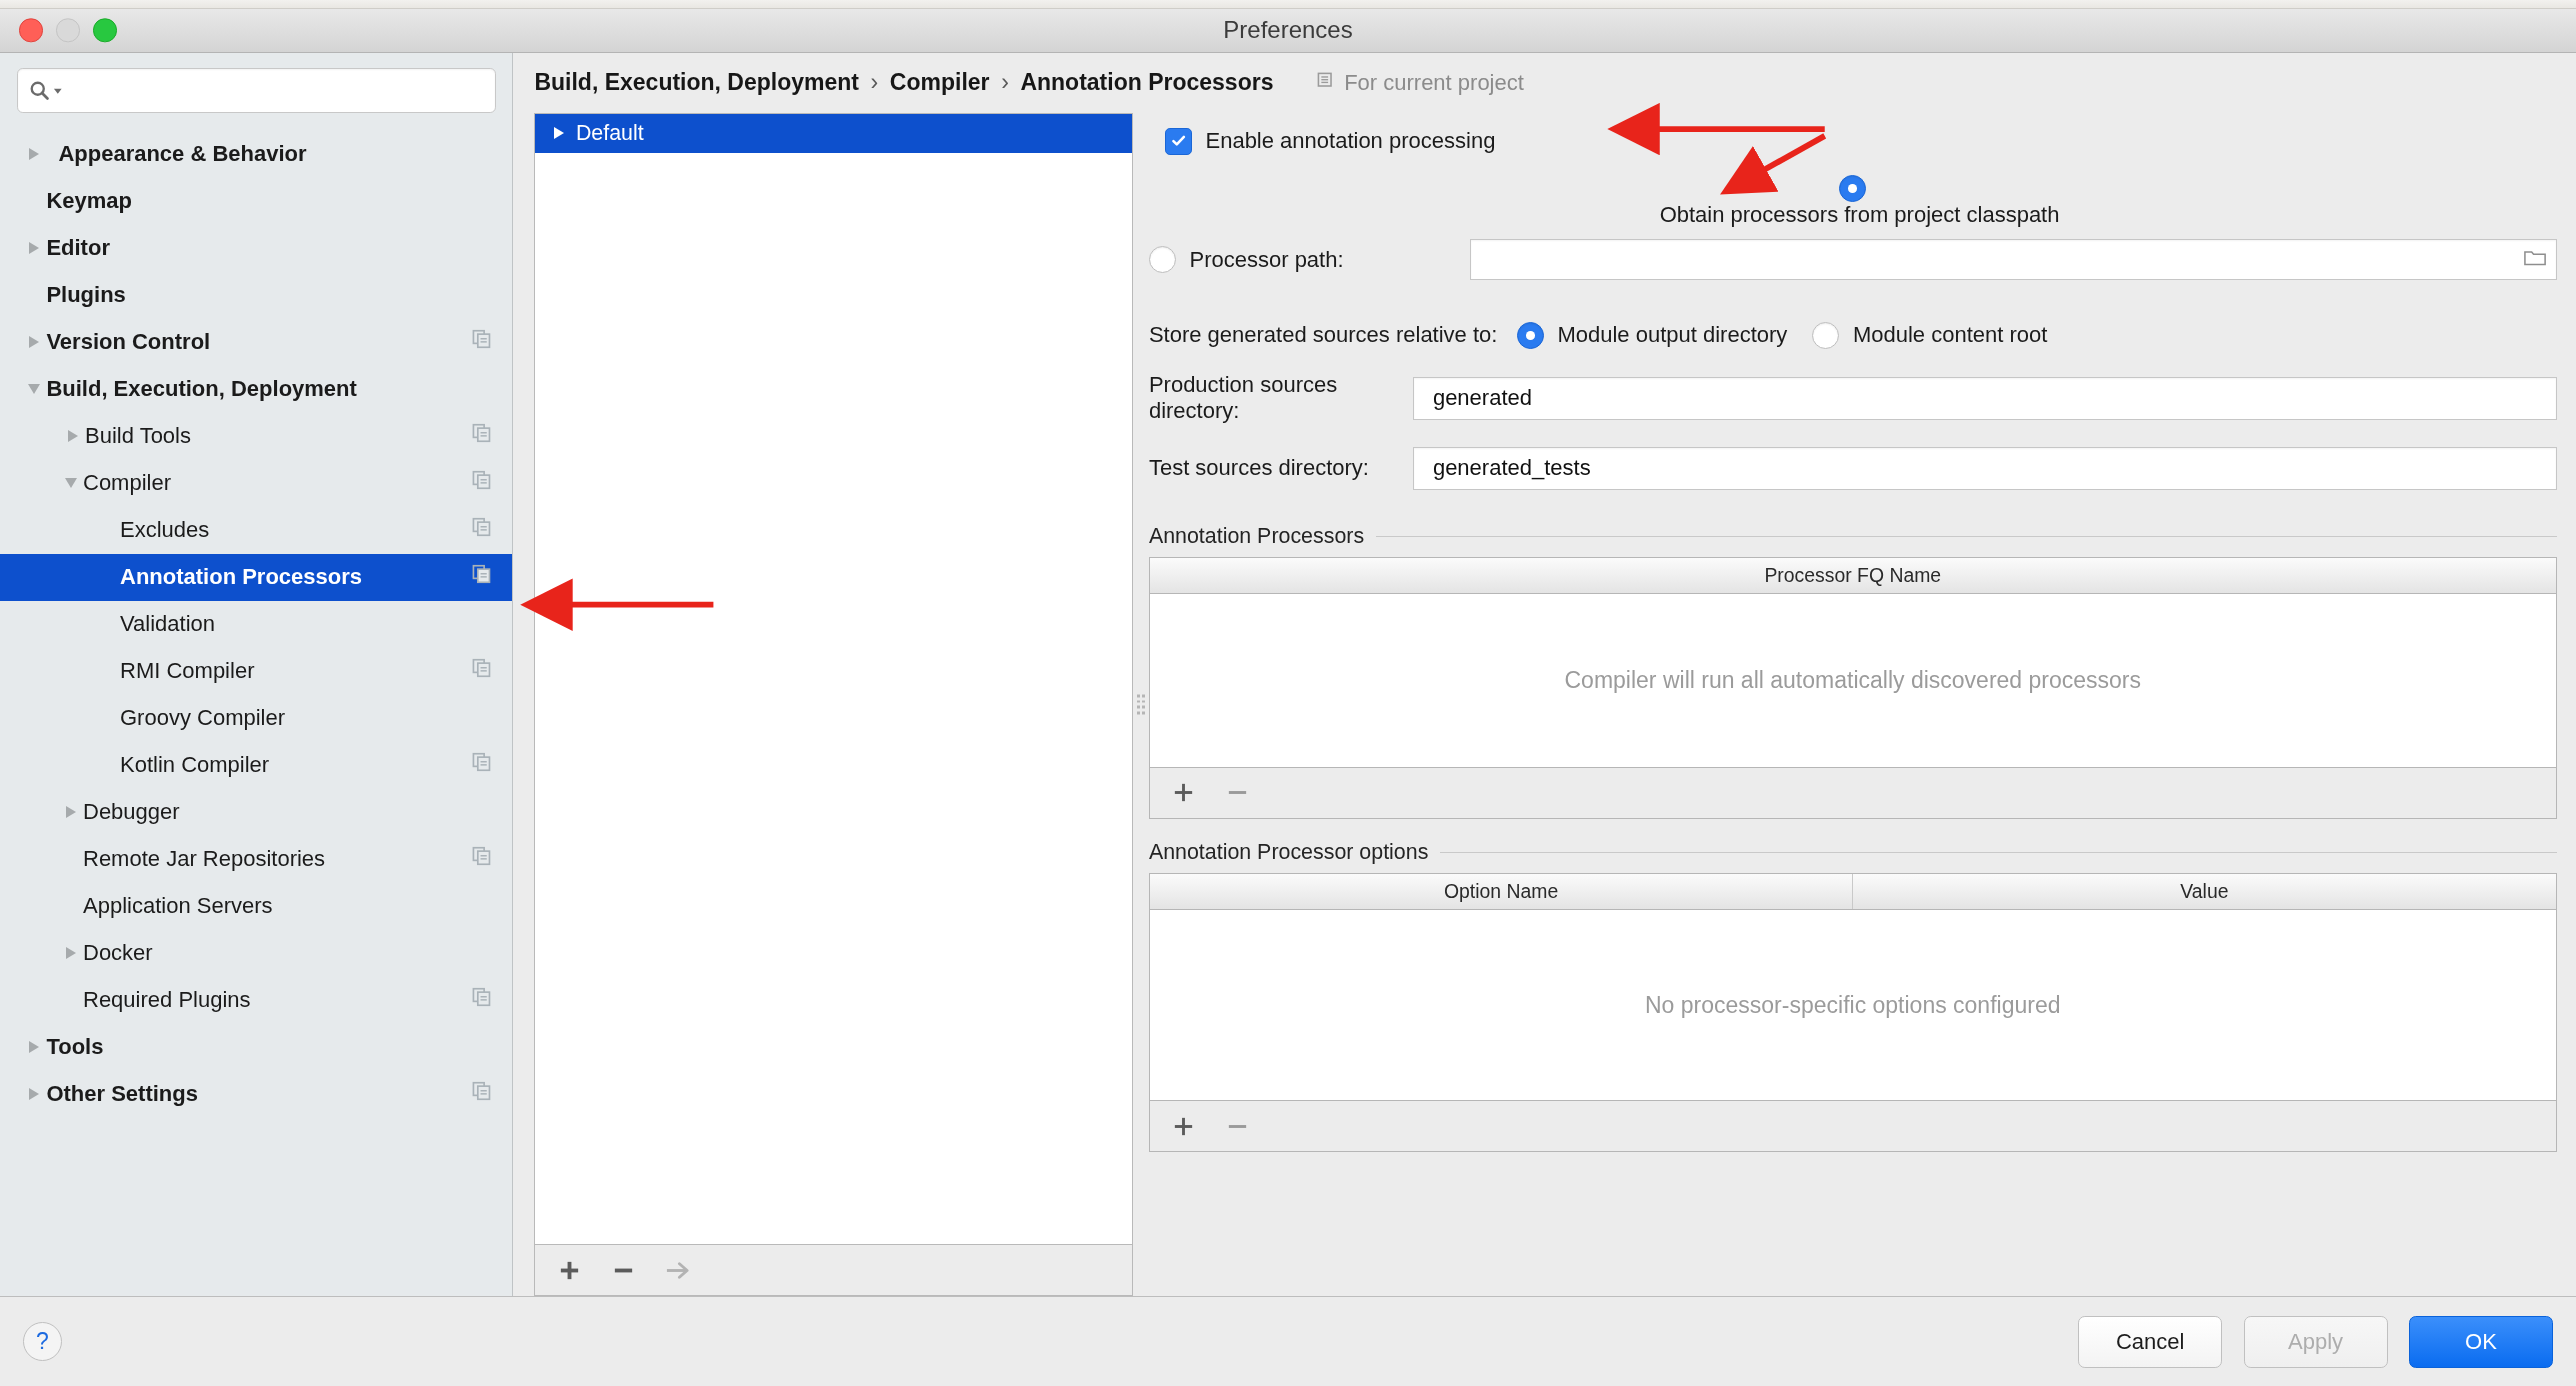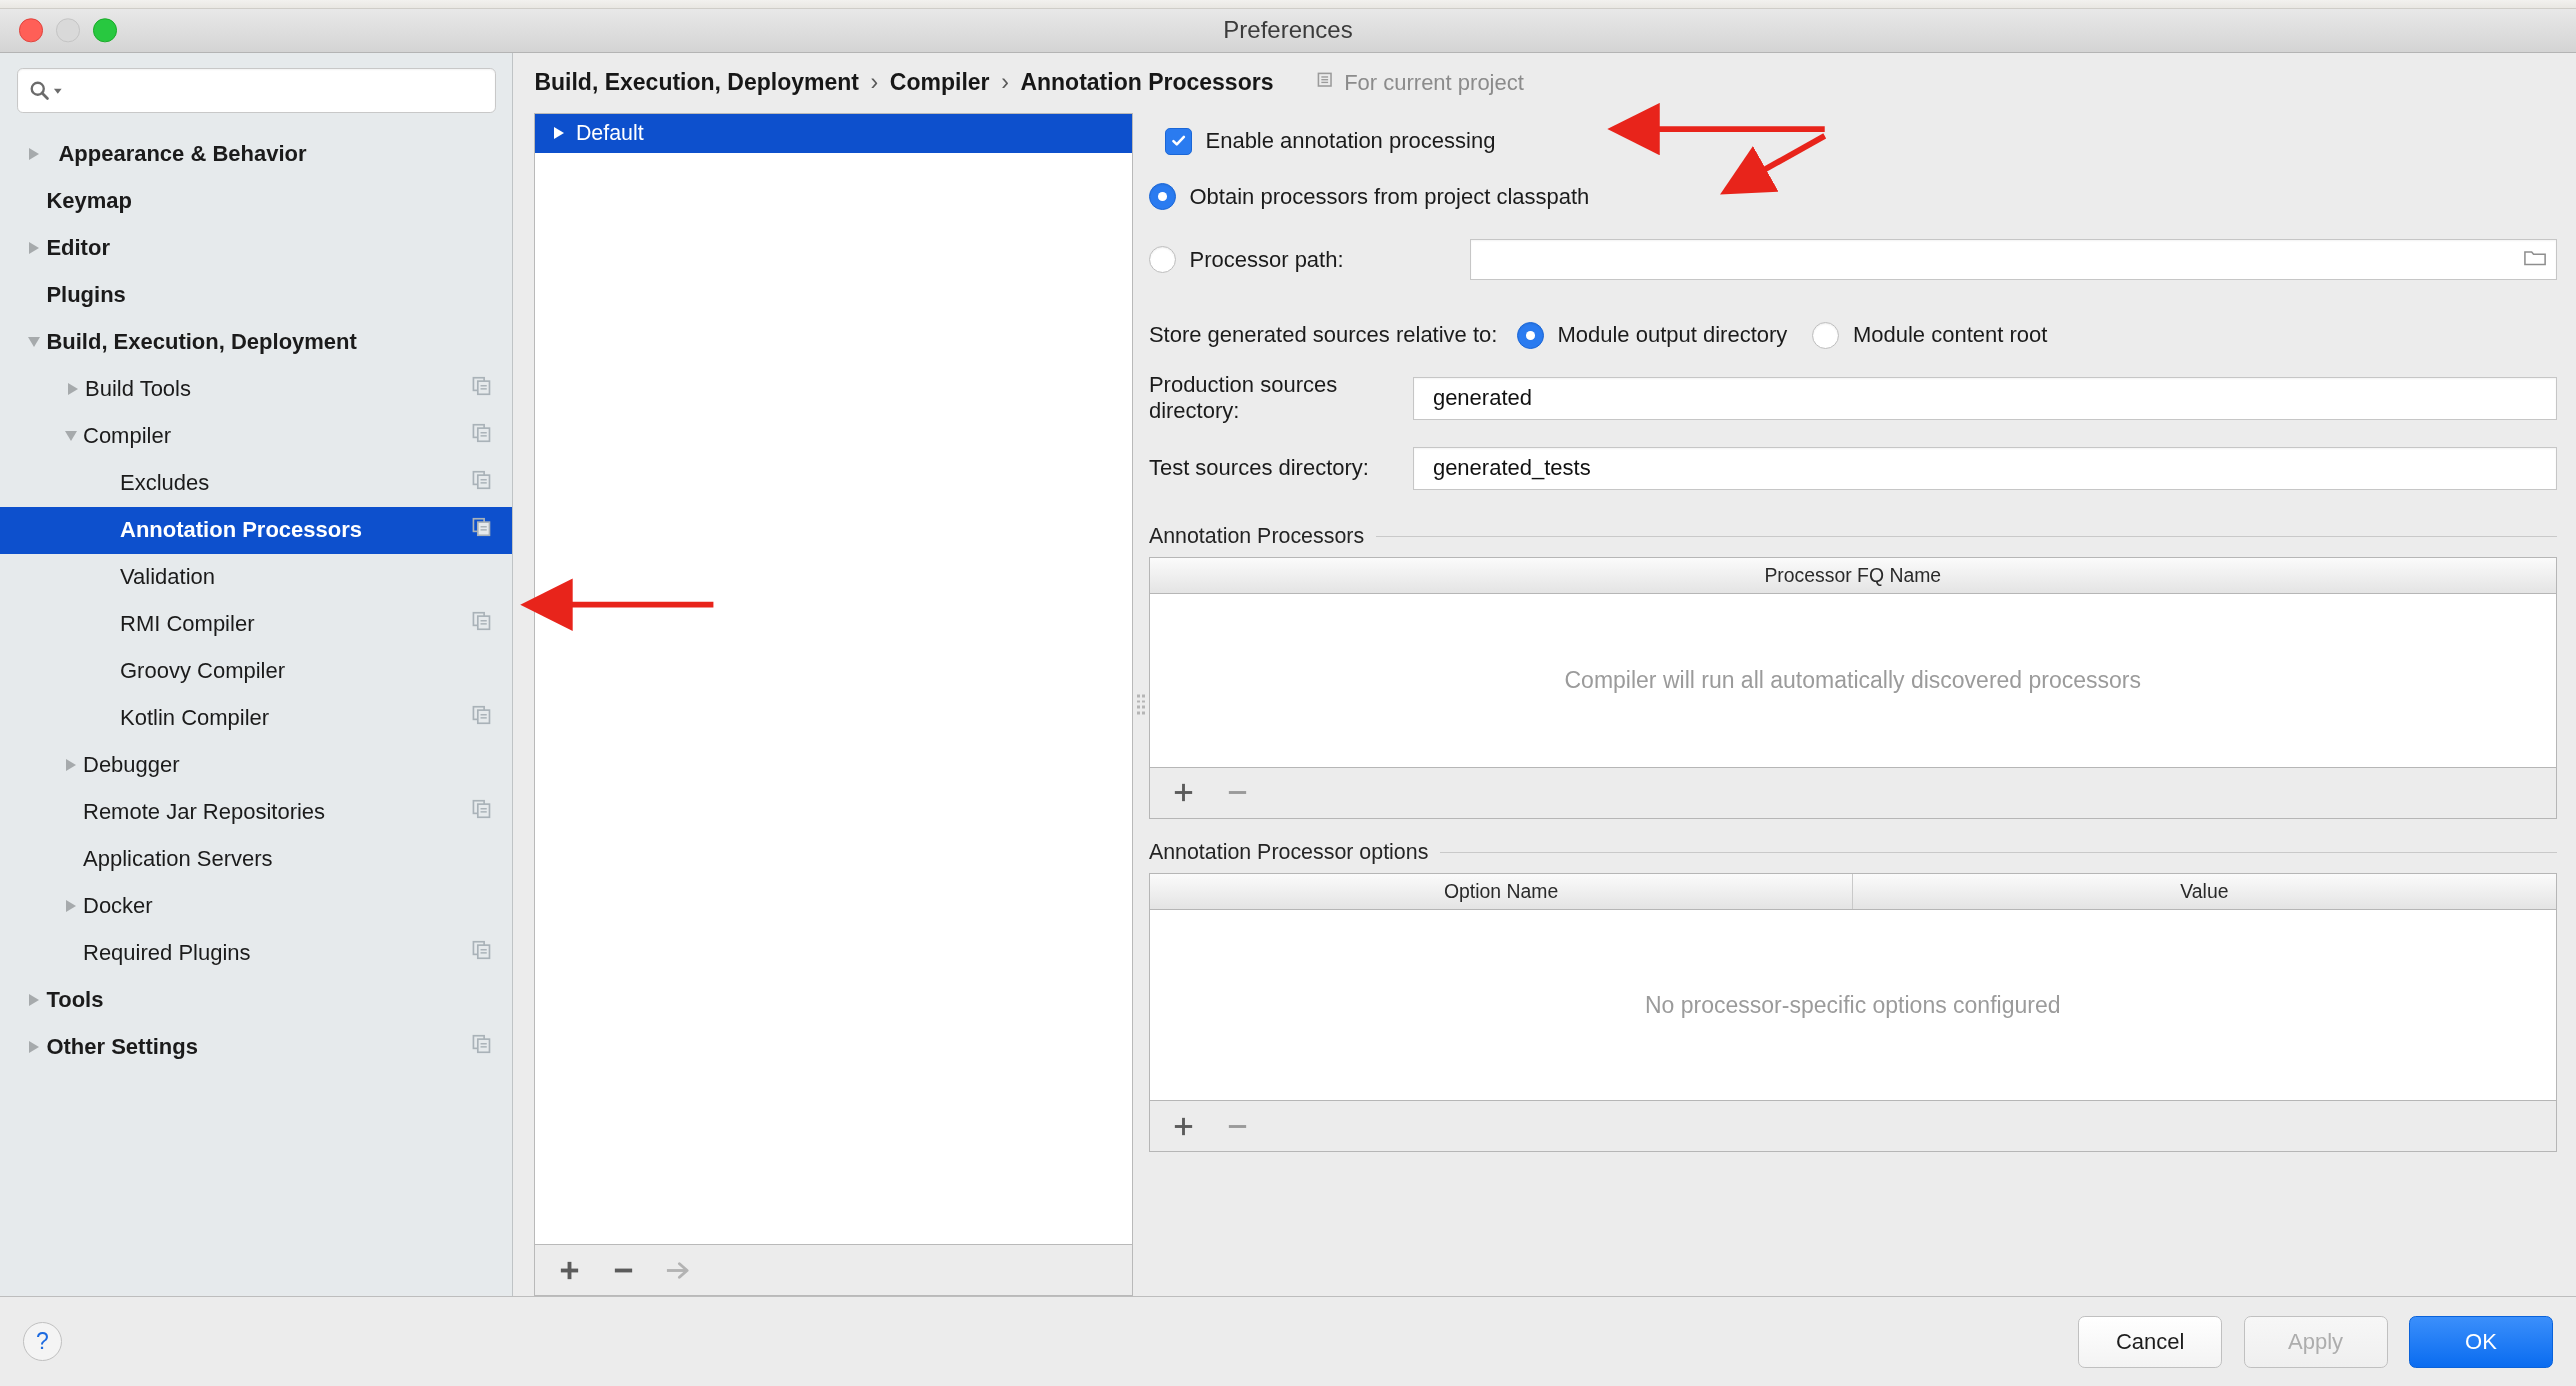--- a/index.html
+++ b/index.html
@@ -201,21 +201,21 @@
   }
   .radio.on {
     background: #2a7bf0; border-color: #1a66d6;
     display: flex; align-items: center; justify-content: center;
   }
   .radio.on::after {
     content: ""; width: 8.7px; height: 8.7px; border-radius: 50%;
     background: #fff; display: block;
   }
 
-  .rb-row { height: 43px; }
+  .rb-row { height: 43px; flex-direction: column; }
   .path-row { height: 56px; }
   .path-field {
     flex: 1; height: 39px; background: #fff;
     border: 1px solid #c6c6c6;
     margin-left: 23px;
     display: flex; align-items: center;
     padding: 0 7.8px 0 11.6px;
     box-shadow: inset 0 1px 1.9px rgba(0,0,0,.05);
   }
   .path-field .grow { flex: 1; }
@@ -350,20 +350,32 @@
           </div>
           <div class="tree-row bold" style="padding-left: 21.4px;">
             <span class="tw closed">
               <i></i>
             </span>
             <span class="tree-label">Editor</span>
           </div>
           <div class="tree-row bold" style="padding-left: 21.4px;">
             <span class="tw"></span>
             <span class="tree-label">Plugins</span>
+          </div>
+          <div class="tree-row bold" style="padding-left: 21.4px;">
+            <span class="tw closed">
+              <i></i>
+            </span>
+            <span class="tree-label">Version Control</span>
+            <span class="badge-ico"><svg width="21.4" height="21.4" viewBox="0 0 22 22">
+                <rect x="2.5" y="2.5" width="11" height="13" fill="none" stroke="#a9b2b8" stroke-width="1.7"></rect>
+                <rect x="7" y="6" width="12" height="13.5" fill="#e6eaec" stroke="#a9b2b8" stroke-width="1.7"></rect>
+                <rect x="9.8" y="10" width="6.4" height="1.5" fill="#a9b2b8"></rect>
+                <rect x="9.8" y="13.2" width="6.4" height="1.5" fill="#a9b2b8"></rect>
+              </svg></span>
           </div>
           <div class="tree-row bold" style="padding-left: 21.4px;">
             <span class="tw open">
               <i></i>
             </span>
             <span class="tree-label">Build, Execution, Deployment</span>
           </div>
           <div class="tree-row" style="padding-left: 60px;">
             <span class="tw closed">
               <i></i>

